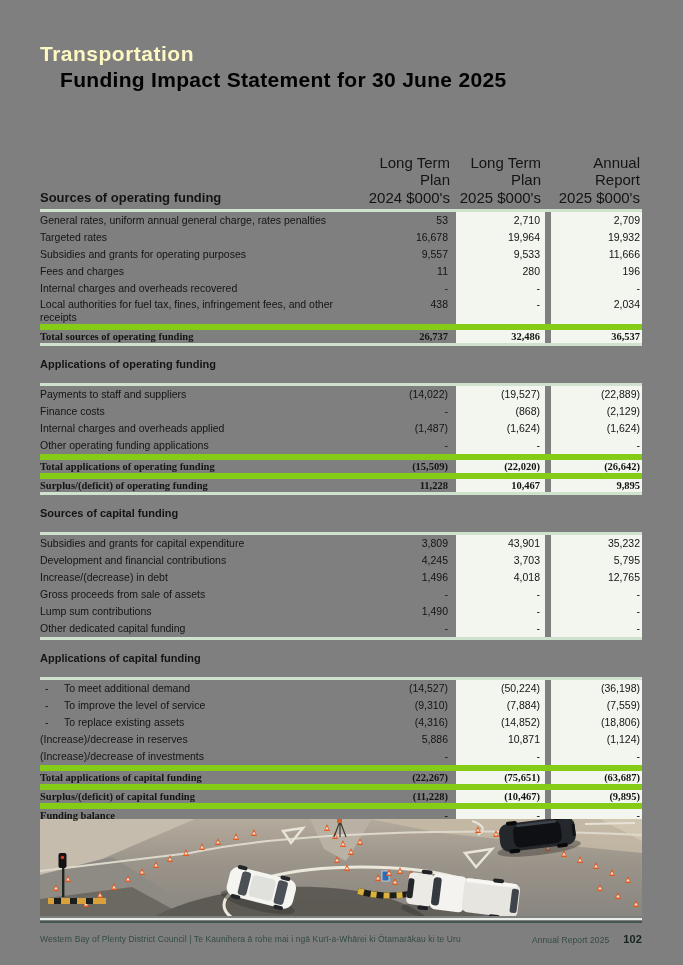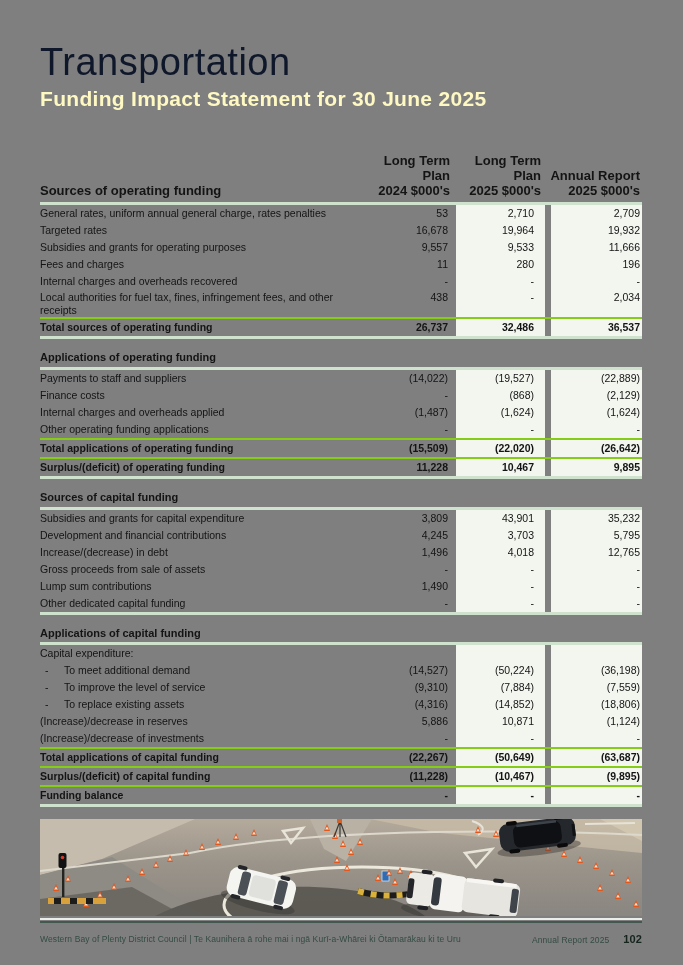--- a/index.html
+++ b/index.html
@@ -7,47 +7,47 @@
   body {
     position:relative; overflow:hidden;
     background:#7f7f7f;
     font-family:"Liberation Sans", sans-serif;
     color:#151515;
   }
   .page { position:absolute; inset:0; }
 
   
   .hdr { position:absolute; left:40px; top:42px; }
-  .hdr .title { font-size:38px; font-weight:400; letter-spacing:.5px; color:#0f172a; line-height:1.1; }
-  .hdr .subtitle { font-size:21px; font-weight:700; letter-spacing:.3px; color:#fef9c3; margin-top:3px; }
+  .hdr .title { font-size:21px; font-weight:700; letter-spacing:.5px; color:#fef9c3; line-height:1.1; }
+  .hdr .subtitle { font-size:21px; font-weight:700; letter-spacing:.3px; color:#000000; margin-top:3px;margin-left:20px; }
 
   
   .tbl { position:absolute; left:40px; top:154px; width:602px; font-size:10.5px; line-height:1.25; color:#141414; }
   .thead { display:flex; align-items:flex-end; padding-bottom:3px; line-height:1.15; }
   .thead .sec-title { flex:1; font-weight:bold; font-size:13px; }
-  .hcell { font-weight:bold; text-align:right; font-size:13px; }
+  .hcell { font-weight:normal; text-align:right; font-size:15px; }
   .h1 { width:90px; }
   .h2 { width:95px; padding-right:4px; }
   .h3 { width:97px; padding-right:2px; }
   .gbar { height:3px; background:#cfe2cd; }
   .tsec { margin-top:12px; }
-  .sec-title-row { font-weight:bold; font-size:11px; padding-bottom:2px; }
+  .sec-title-row { font-weight:bold; font-size:11px; padding-bottom:11px; }
   .rows { position:relative; }
   .rows::before { content:""; position:absolute; top:0; bottom:0; left:416px; width:89px; background:#f2f6ef; }
   .rows::after  { content:""; position:absolute; top:0; bottom:0; left:511px; width:91px; background:#f2f6ef; }
   .trow { position:relative; z-index:1; display:flex; align-items:center; min-height:17px; }
   .trow.top { align-items:flex-start; padding-top:1px; }
   .lblc { flex:1; padding-right:10px; }
   .bul { width:24px; padding-left:5px; }
   .indent .lblc { flex:1; }
   .c { text-align:right; }
   .c1 { width:78px; padding-right:2px; }
-  .c2 { width:95px; padding-right:11px; }
+  .c2 { width:95px; padding-right:5px; }
   .c3 { width:97px; padding-right:2px; }
-  .total { font-weight:bold; border-top:2px solid #84cc16; min-height:19px; }
+  .total { font-weight:bold; border-top:6px solid #84cc16; min-height:19px;font-family:Liberation Serif, serif; }
 
   
   .photo { position:absolute; left:40px; top:819px; width:602px; height:97px; overflow:hidden; background:#9b948a; }
   .photo svg { display:block; width:100%; height:100%; }
 
   
   .foot-rule { position:absolute; left:40px; top:918px; width:602px; height:5px;
                border-top:2px solid #e9eee8; border-bottom:2px solid #43584e; }
   .footer { position:absolute; left:40px; top:933px; width:602px; display:flex; align-items:center;
             font-size:8.5px; color:#344b42; letter-spacing:.1px; }
@@ -214,26 +214,20 @@
           <div class="c c3">-</div>
         </div>
       </div>
       <div class="gbar"></div>
     </div>
 
     <div class="tsec">
       <div class="sec-title-row">Applications of capital funding</div>
       <div class="gbar"></div>
       <div class="rows">
-        <div class="trow">
-          <div class="lblc">Capital expenditure:</div>
-          <div class="c c1"></div>
-          <div class="c c2"></div>
-          <div class="c c3"></div>
-        </div>
         <div class="trow indent">
           <div class="bul">-</div>
           <div class="lblc">To meet additional demand</div>
           <div class="c c1">(14,527)</div>
           <div class="c c2">(50,224)</div>
           <div class="c c3">(36,198)</div>
         </div>
         <div class="trow indent">
           <div class="bul">-</div>
           <div class="lblc">To improve the level of service</div>
@@ -256,21 +250,21 @@
         </div>
         <div class="trow">
           <div class="lblc">(Increase)/decrease of investments</div>
           <div class="c c1">-</div>
           <div class="c c2">-</div>
           <div class="c c3">-</div>
         </div>
         <div class="trow total">
           <div class="lblc">Total applications of capital funding</div>
           <div class="c c1">(22,267)</div>
-          <div class="c c2">(50,649)</div>
+          <div class="c c2">(75,651)</div>
           <div class="c c3">(63,687)</div>
         </div>
         <div class="trow total">
           <div class="lblc">Surplus/(deficit) of capital funding</div>
           <div class="c c1">(11,228)</div>
           <div class="c c2">(10,467)</div>
           <div class="c c3">(9,895)</div>
         </div>
         <div class="trow total">
           <div class="lblc">Funding balance</div>

